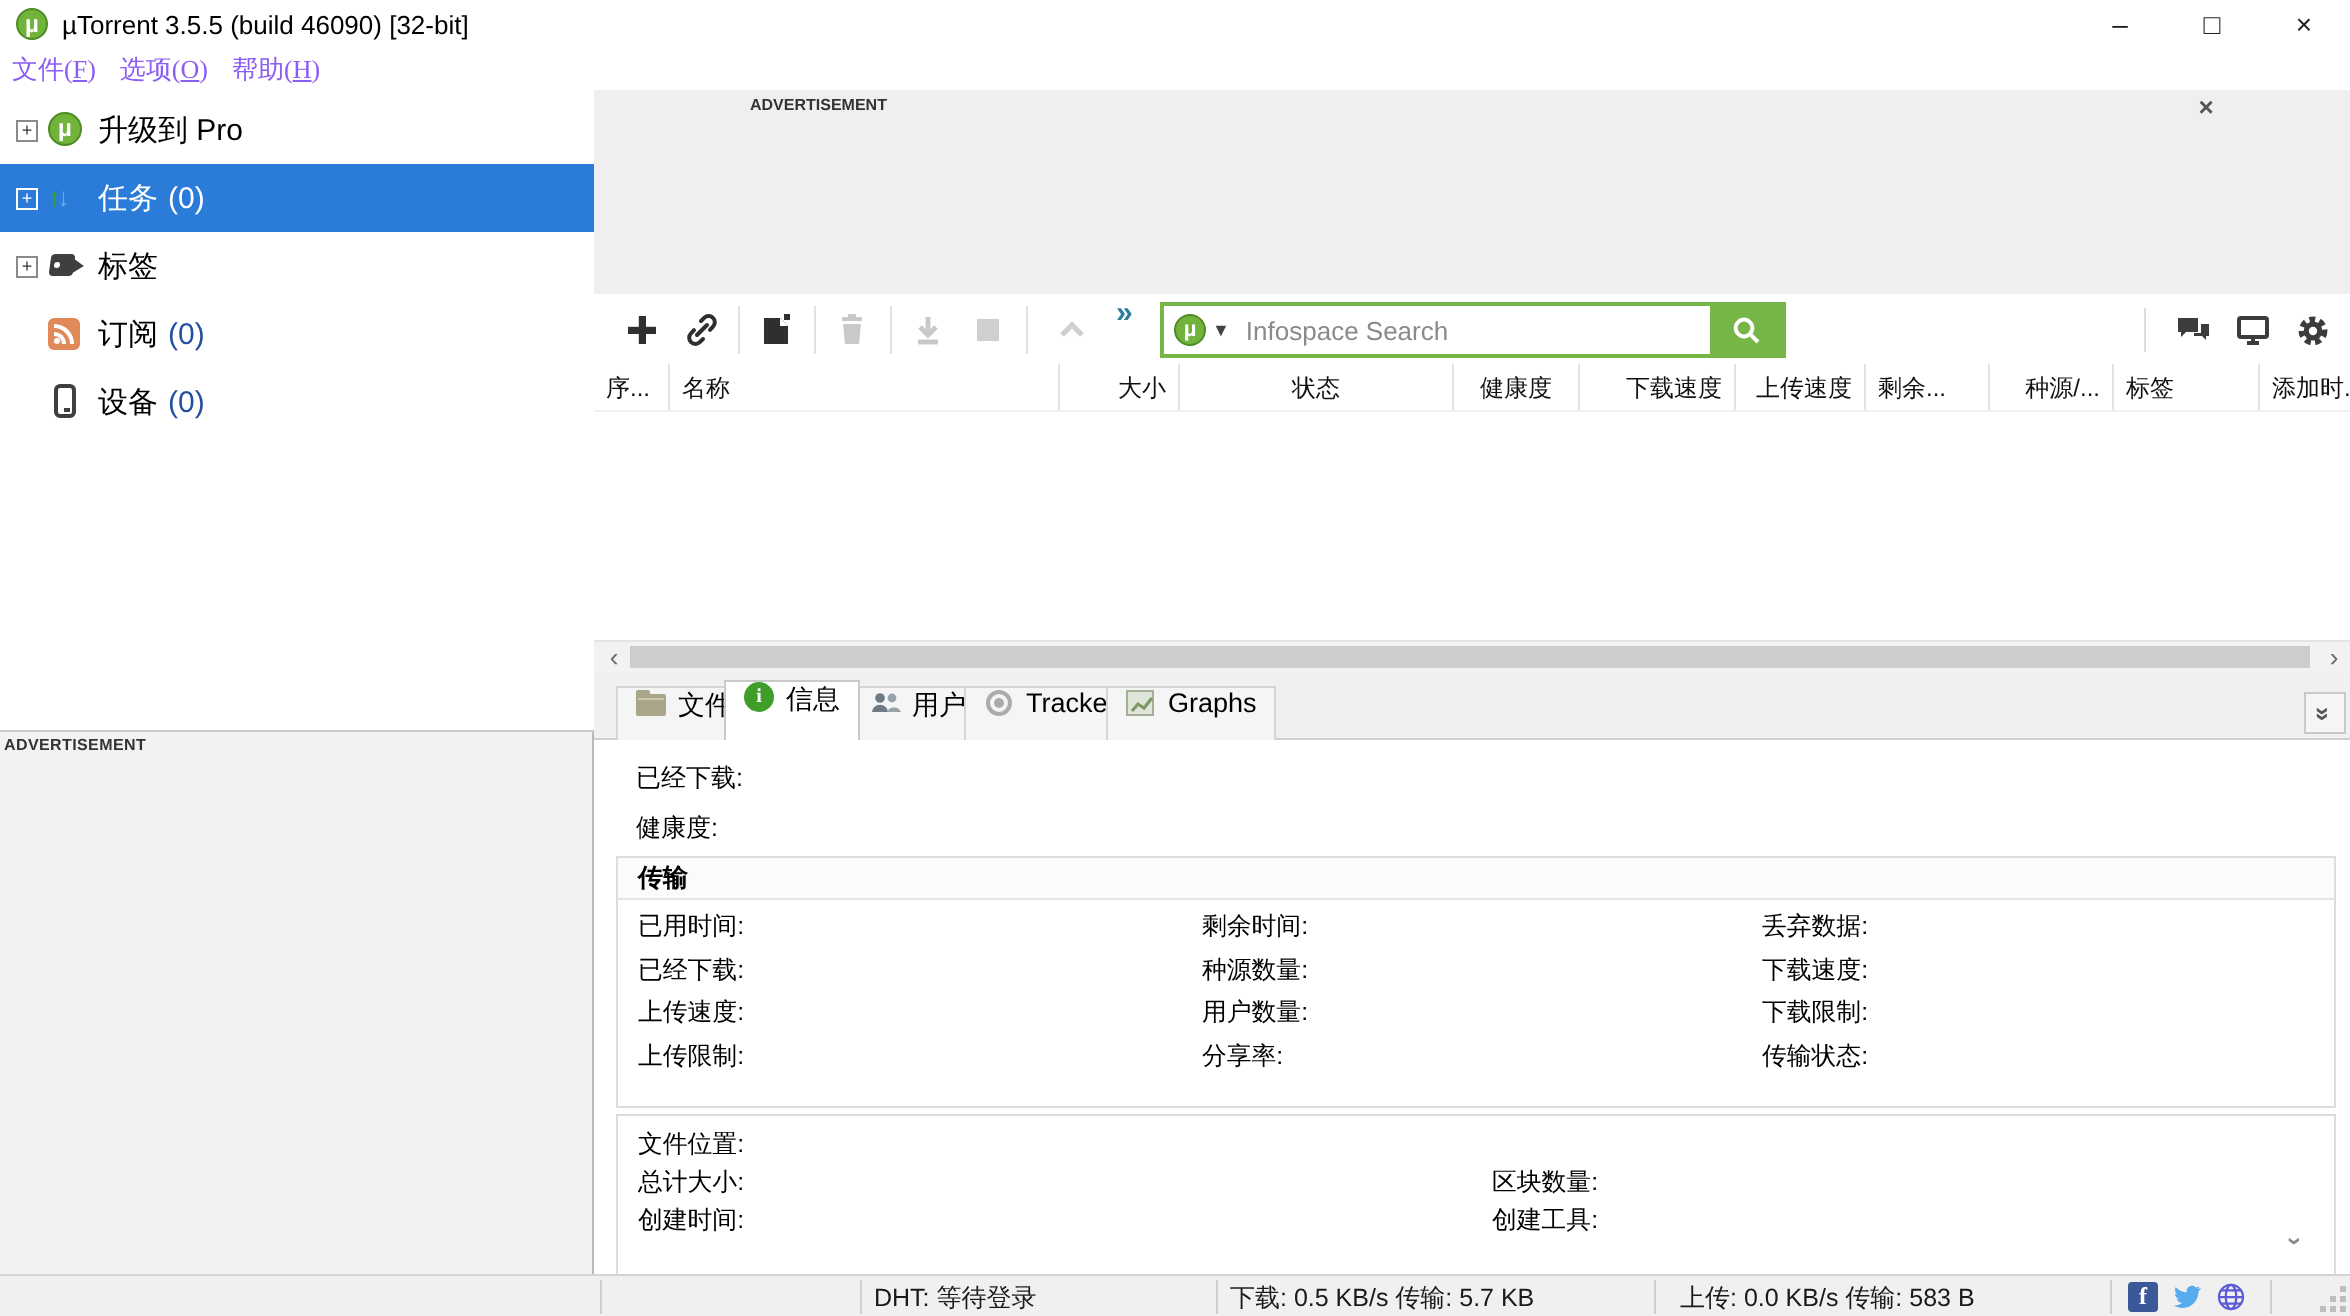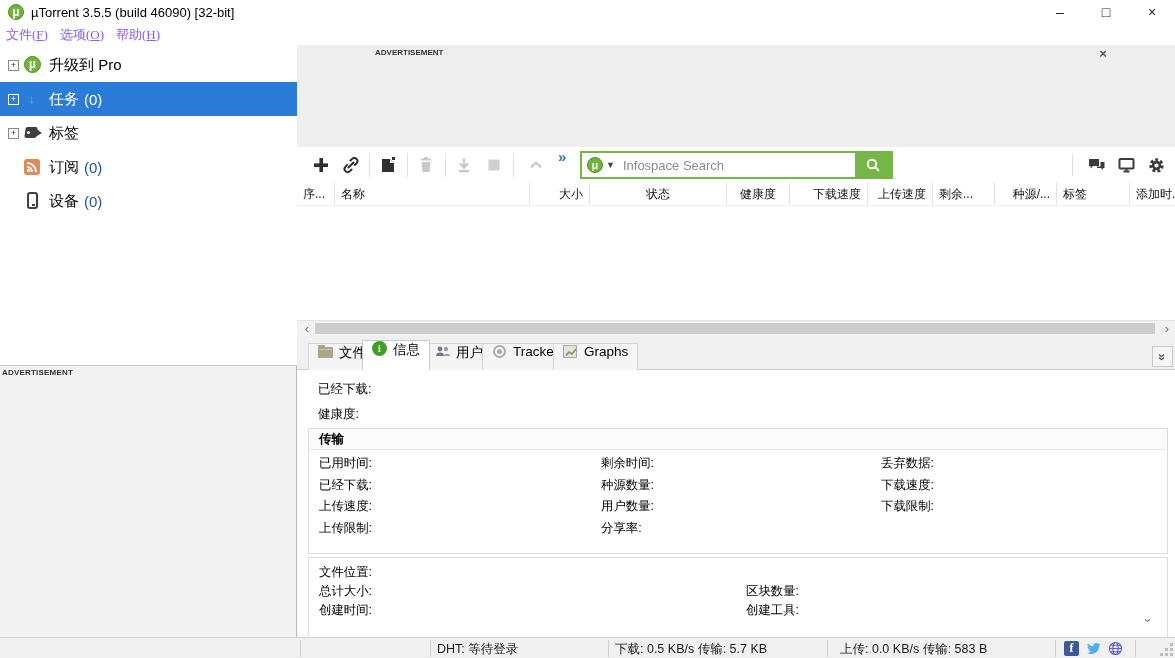--- a/index.html
+++ b/index.html
@@ -368,20 +368,21 @@
           <span class="cell">剩余时间:</span>
           <span class="cell">丢弃数据:</span>
           <span class="cell">已经下载:</span>
           <span class="cell">种源数量:</span>
           <span class="cell">下载速度:</span>
           <span class="cell">上传速度:</span>
           <span class="cell">用户数量:</span>
           <span class="cell">下载限制:</span>
           <span class="cell">上传限制:</span>
           <span class="cell">分享率:</span>
+          <span class="cell">传输状态:</span>
           <span class="cell"></span>
           <span class="cell"></span>
         </div>
       </div>
 
       <div class="groupbox" style="top:187px; height:80px; border-bottom:none">
         <div class="gb-body" style="height:58px">
           <div class="grow" style="top:6px"><span>文件位置:</span></div>
           <div class="grow" style="top:25px">
             <span>总计大小:</span>

